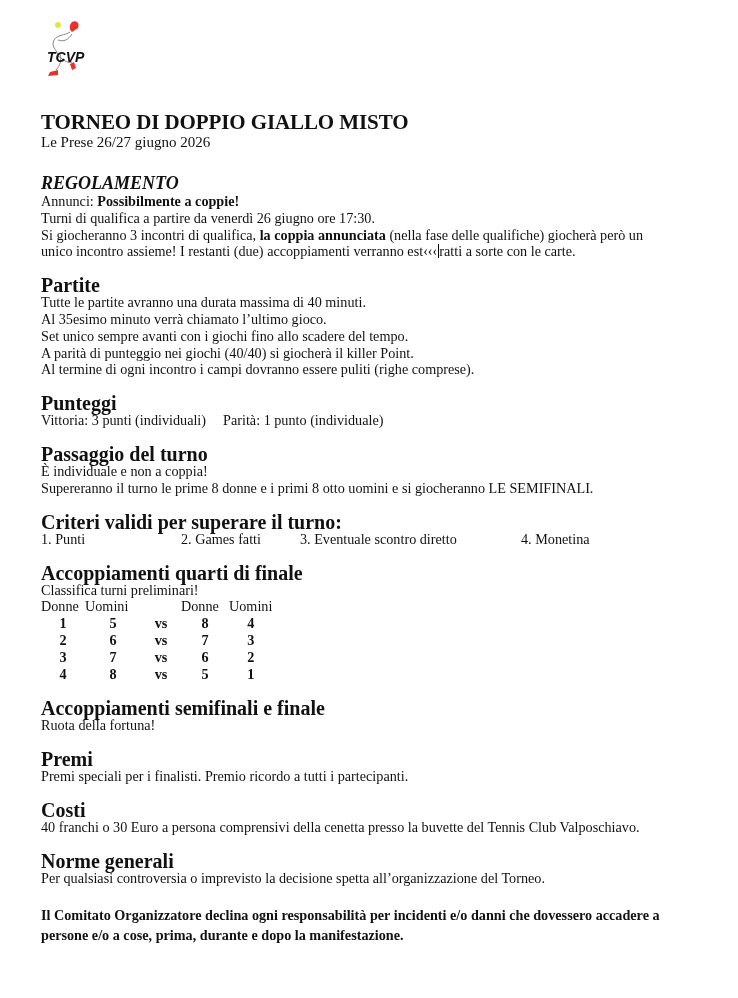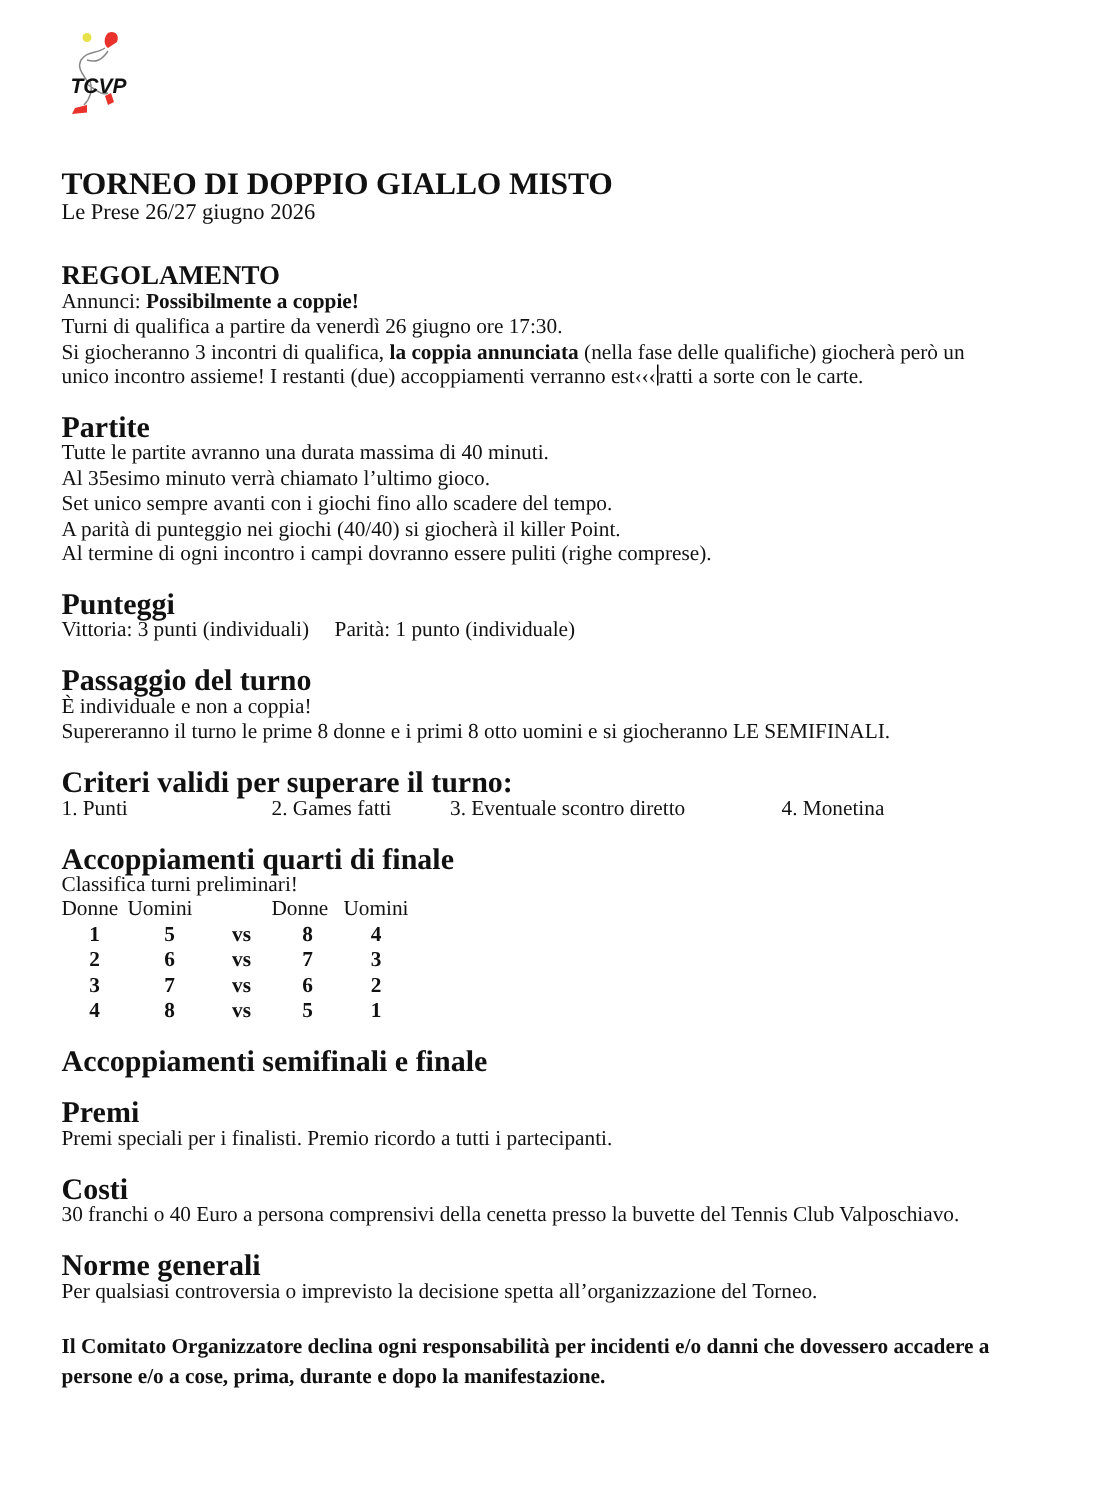--- a/index.html
+++ b/index.html
@@ -5,21 +5,21 @@
   html, body { margin: 0; padding: 0; background: #ffffff; }
   body {
     width: 738px; height: 998px; position: relative; overflow: hidden;
     font-family: "Liberation Serif", "DejaVu Serif", serif;
     color: #111111;
   }
   .logo { position: absolute; left: 36px; top: 20px; width: 54px; height: 60px; }
   .page { position: absolute; left: 41px; top: 110px; width: 680px; }
   .title { font-weight: bold; font-size: 21px; line-height: 24px; margin: 0; letter-spacing: -0.1px; }
   .subtitle { font-size: 15px; line-height: 17px; margin: 0; }
-  .h-reg { font-weight: bold; font-size: 18px; line-height: 20px; margin: 22px 0 0 0; }
+  .h-reg { font-weight: bold; font-size: 18px; line-height: 20px; margin: 22px 0 0 0; font-style: italic; }
   .line { font-size: 14.2px; line-height: 16.8px; margin: 0; white-space: nowrap; }
   .sec-title { font-weight: bold; font-size: 20px; line-height: 17px; margin: 0; }
   .section { margin-top: 17px; }
   b { font-weight: bold; }
   .criteria { display: flex; font-size: 14.2px; line-height: 17px; }
   .criteria span { display: inline-block; }
   .crit-1 { width: 140px; }
   .crit-2 { width: 119px; }
   .crit-3 { width: 221px; }
   table.pairs { border-collapse: collapse; font-size: 14.2px; }
@@ -125,30 +125,31 @@
         <td class="num">vs</td>
         <td class="num">5</td>
         <td class="num">1</td>
       </tr>
     </tbody>
       </table>
   </div>
 
   <div class="section">
     <p class="sec-title">Accoppiamenti semifinali e finale</p>
+    <p class="line">Ruota della fortuna!</p>
   </div>
 
   <div class="section">
     <p class="sec-title">Premi</p>
     <p class="line">Premi speciali per i finalisti. Premio ricordo a tutti i partecipanti.</p>
   </div>
 
   <div class="section">
     <p class="sec-title">Costi</p>
-    <p class="line">30 franchi o 40 Euro a persona comprensivi della cenetta presso la buvette del Tennis Club Valposchiavo.</p>
+    <p class="line">40 franchi o 30 Euro a persona comprensivi della cenetta presso la buvette del Tennis Club Valposchiavo.</p>
   </div>
 
   <div class="section">
     <p class="sec-title">Norme generali</p>
     <p class="line">Per qualsiasi controversia o imprevisto la decisione spetta all’organizzazione del Torneo.</p>
   </div>
 
   <div class="footer-warn">
     <div>Il Comitato Organizzatore declina ogni responsabilità per incidenti e/o danni che dovessero accadere a</div>
     <div>persone e/o a cose, prima, durante e dopo la manifestazione.</div>

